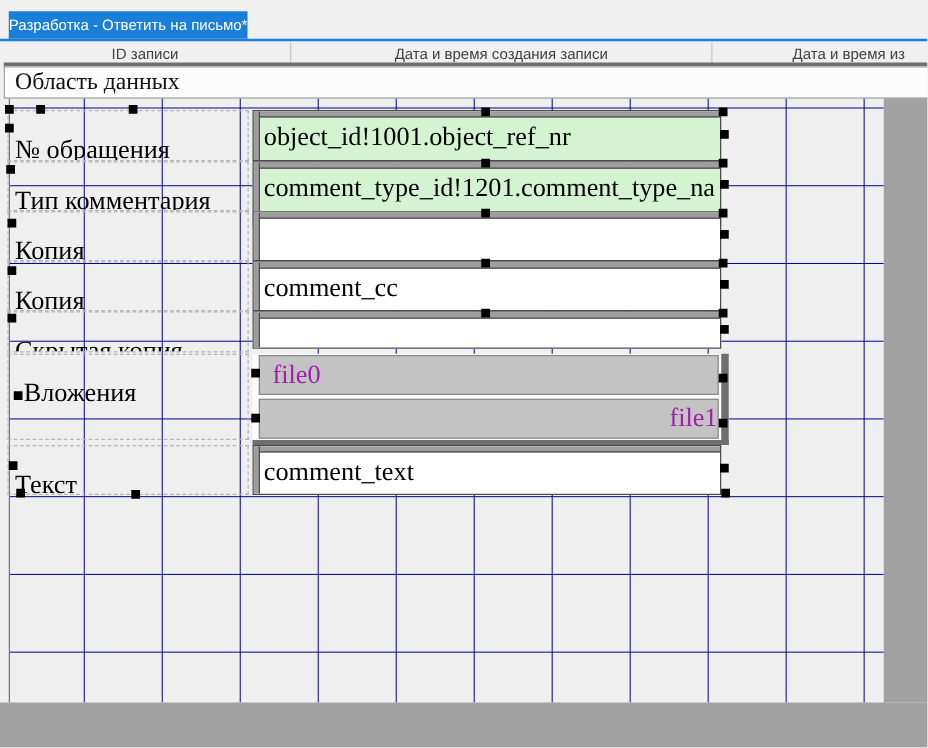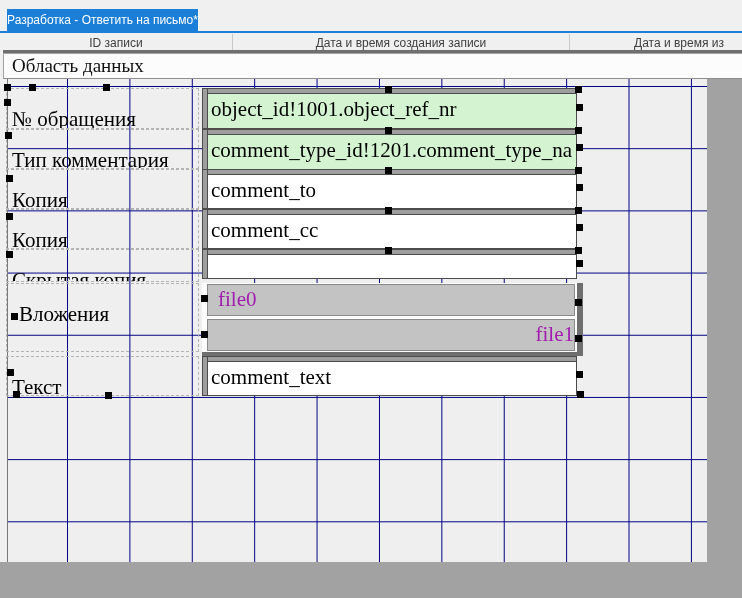--- a/index.html
+++ b/index.html
@@ -113,21 +113,20 @@
   <span class="f-text">object_id!1001.object_ref_nr</span>
 </div>
 <div class="field green" style="top:129px;height:52px;padding-left:40px;">
   <div class="f-top"></div>
   <div class="f-left"></div>
   <span class="f-text">comment_type_id!1201.comment_type_na</span>
 </div>
 <div class="field white" style="top:169px;height:40px;">
   <div class="f-top"></div>
   <div class="f-left"></div>
-  <span class="f-text">comment_to</span>
 </div>
 <div class="field white" style="top:209px;height:40px;">
   <div class="f-top"></div>
   <div class="f-left"></div>
   <span class="f-text">comment_cc</span>
 </div>
 <div class="field white" style="top:249px;height:30px;">
   <div class="f-top"></div>
   <div class="f-left"></div>
 </div>

